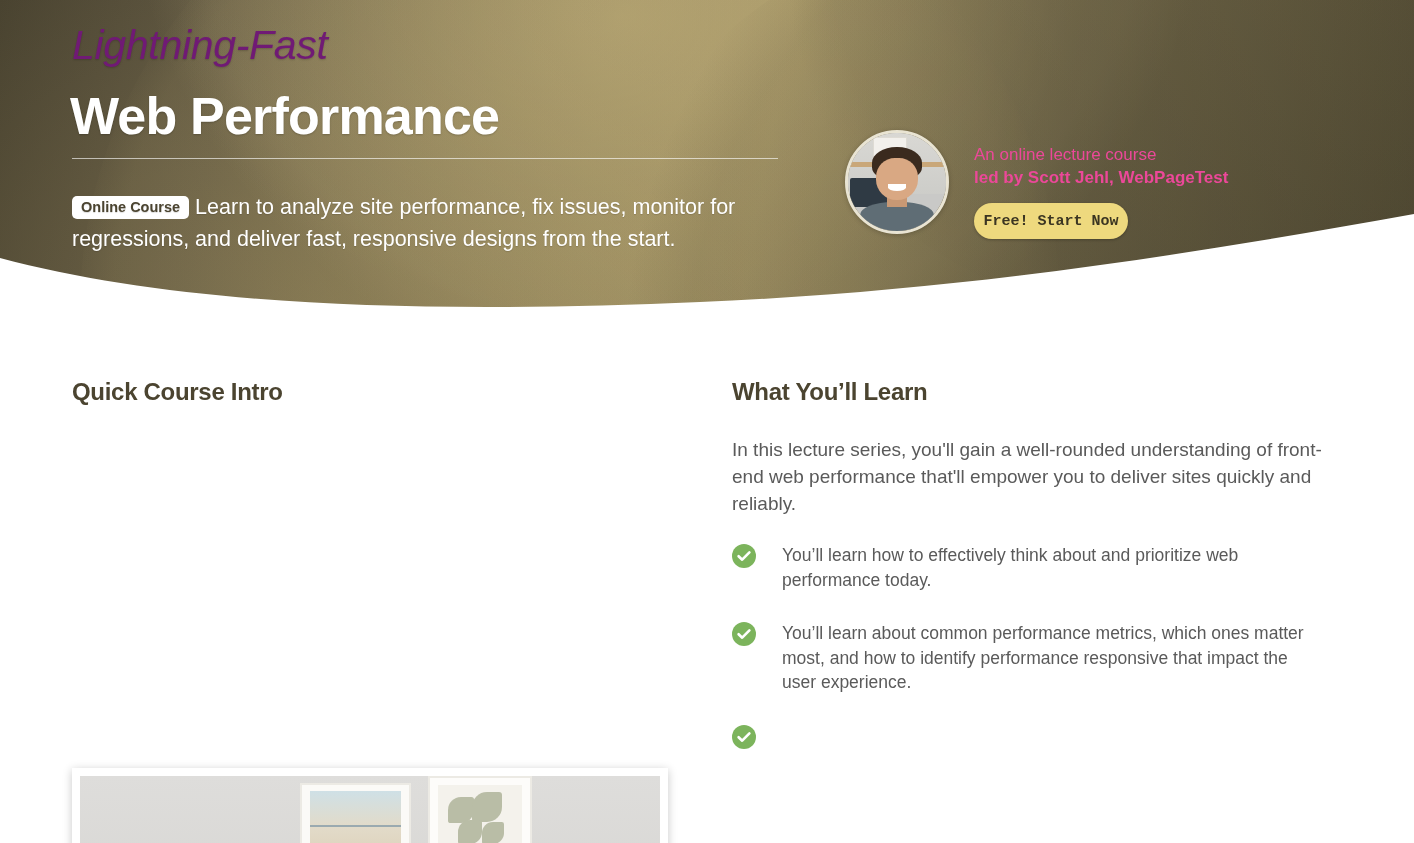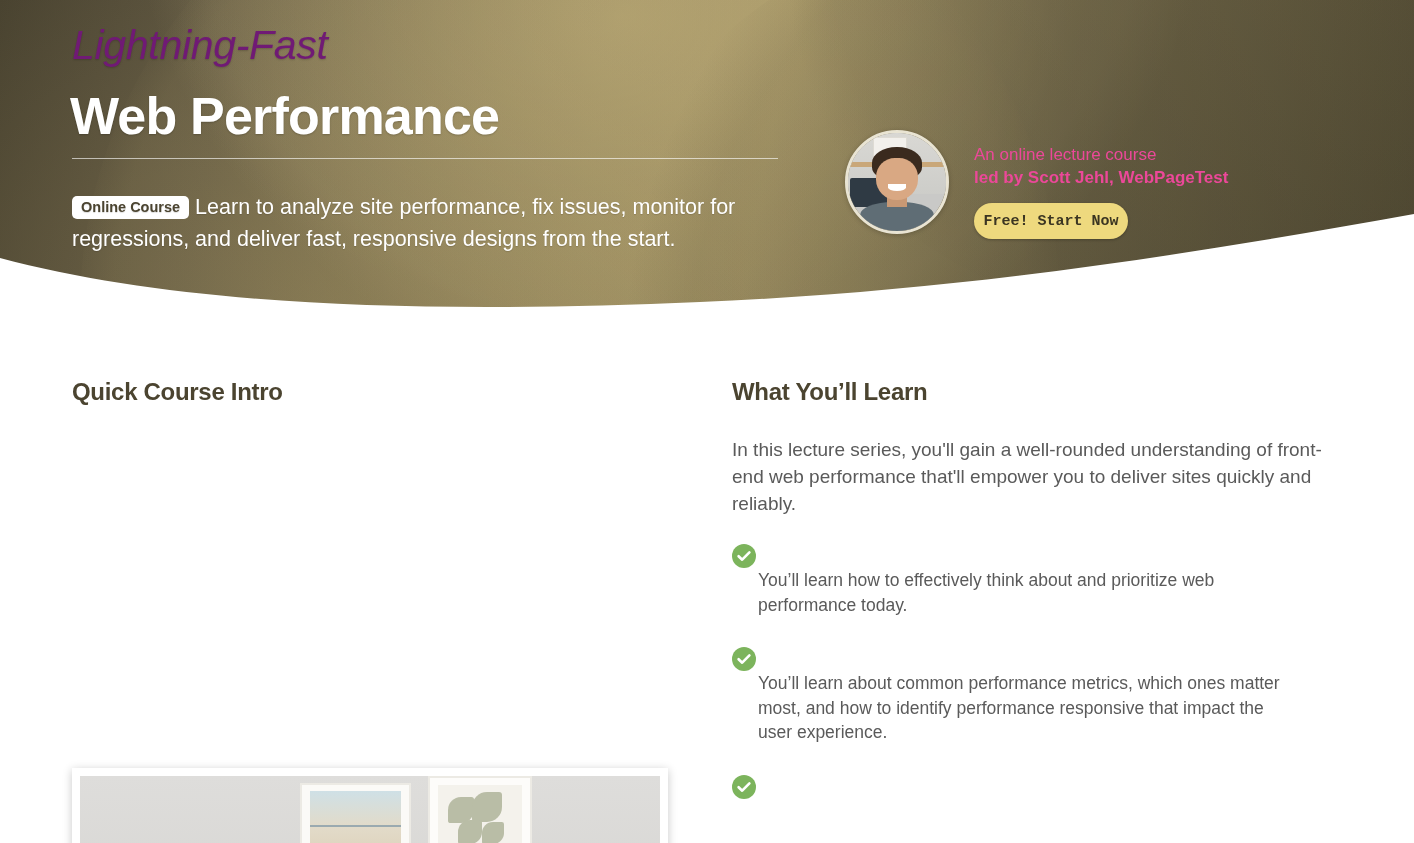--- a/index.html
+++ b/index.html
@@ -192,21 +192,21 @@
 
   
   .lead {
     margin-top: 30px;
     font-size: 19px;
     line-height: 27px;
     color: #5a5a5a;
     width: 598px;
   }
   .learn-list { margin-top: 26px; list-style: none; }
-  .learn-item { display: flex; align-items: flex-start; margin-bottom: 29px; flex-direction: column; }
+  .learn-item { display: flex; align-items: flex-start; margin-bottom: 29px; }
   .check-icon { flex: 0 0 24px; width: 24px; height: 24px; margin-top: 1px; }
   .learn-text {
     margin-left: 26px;
     font-size: 17.5px;
     line-height: 24.5px;
     color: #5a5a5a;
     max-width: 528px;
   }
 </style>
 </head>

